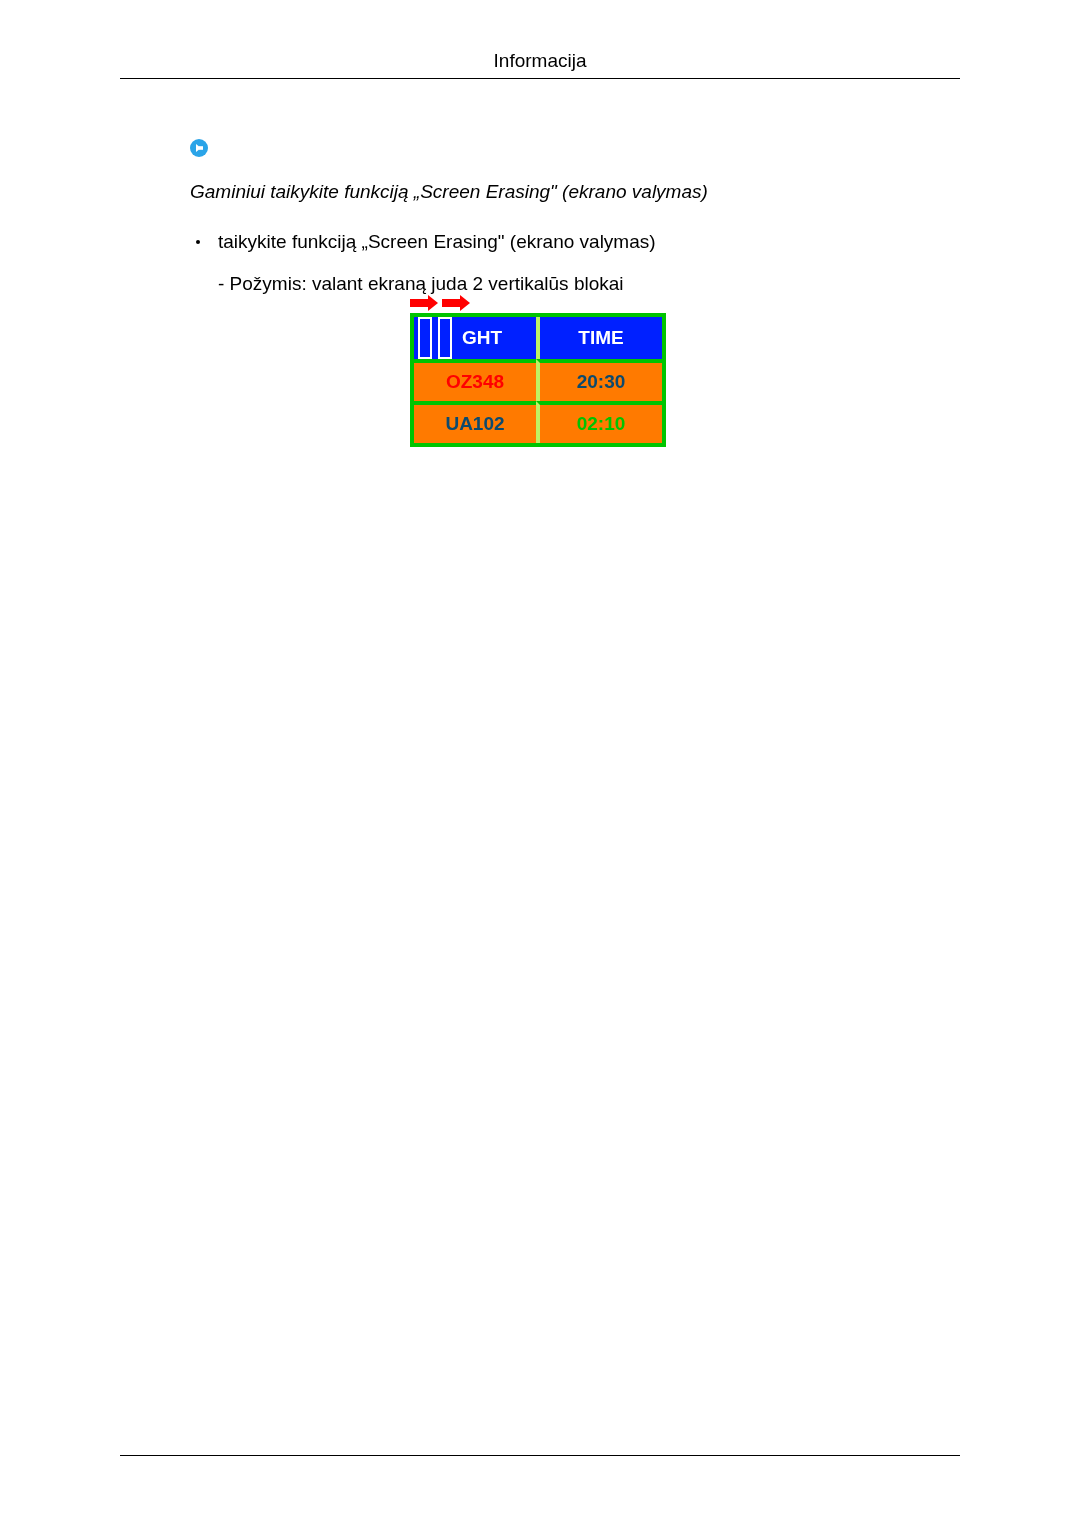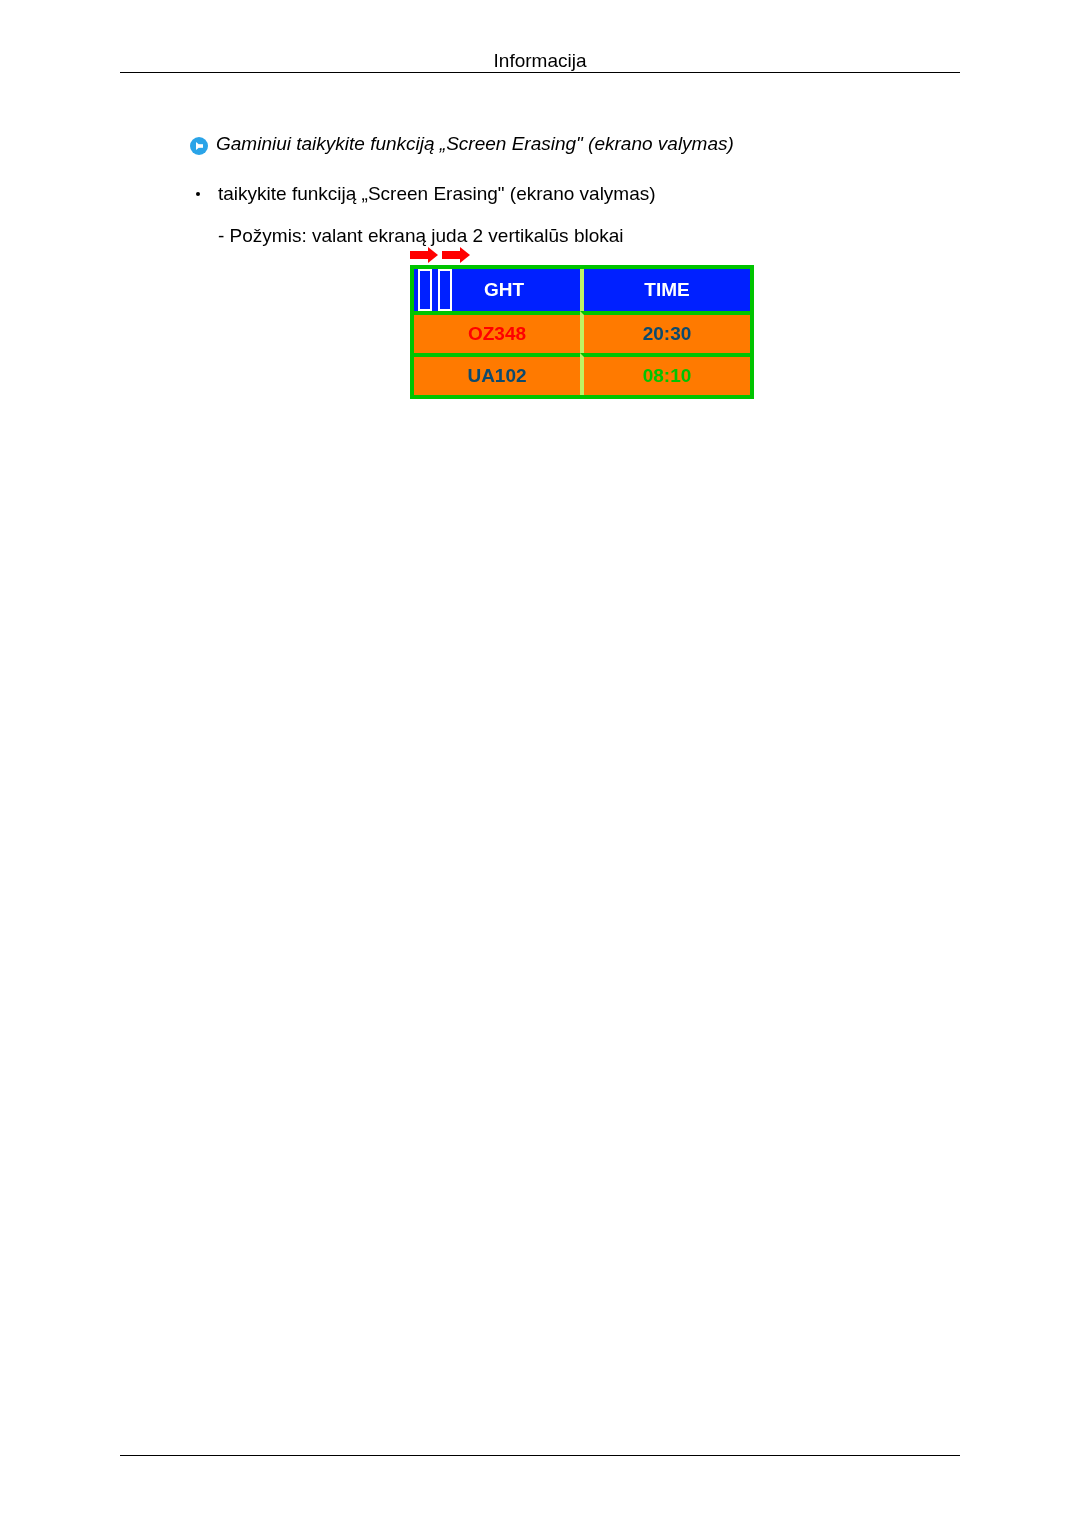--- a/index.html
+++ b/index.html
@@ -13,31 +13,33 @@
   .page {
     position: absolute;
     left: 120px;
     top: 50px;
     width: 840px;
   }
   .header-title {
     text-align: center;
     font-size: 19px;
     color: #000;
+    padding-bottom: 6px;
     border-bottom: 1px solid #000;
   }
   .content {
     padding-top: 60px;
     padding-left: 70px;
   }
   .arrow-row {
     display: flex;
-    align-items: flex-end;
-    gap: 8px;
+    align-items: flex-start;
+    gap: 24px;
     margin-bottom: 28px;
+    flex-direction: column;
   }
   .arrow-icon {
     width: 18px;
     height: 18px;
     background: #2aa4e8;
     border-radius: 50%;
     display: flex;
     align-items: center;
     justify-content: center;
     flex-shrink: 0;
@@ -86,21 +88,21 @@
     background: #ff0000;
   }
   .red-arrow .head {
     width: 0; height: 0;
     border-top: 8px solid transparent;
     border-bottom: 8px solid transparent;
     border-left: 10px solid #ff0000;
   }
   .table-wrap {
     margin-left: 220px;
-    width: 344px;
+    width: 256px;
     border: 4px solid #00c400;
     background: #00c400;
   }
   .t-row {
     display: flex;
     height: 42px;
   }
   .t-cell {
     flex: 1;
     display: flex;
@@ -213,20 +215,20 @@
         </div>
       </div>
 
       <div class="t-row">
         <div class="t-cell row-orange txt-red">OZ348</div>
         <div class="t-cell row-orange txt-white">20:30</div>
       </div>
 
       <div class="t-row">
         <div class="t-cell row-orange txt-white">UA102</div>
-        <div class="t-cell row-orange txt-green">08:10</div>
+        <div class="t-cell row-orange txt-green">02:10</div>
       </div>
     </div>
 
   </div>
 </div>
 
 <div class="footer-rule"></div>
 
 </body></html>

